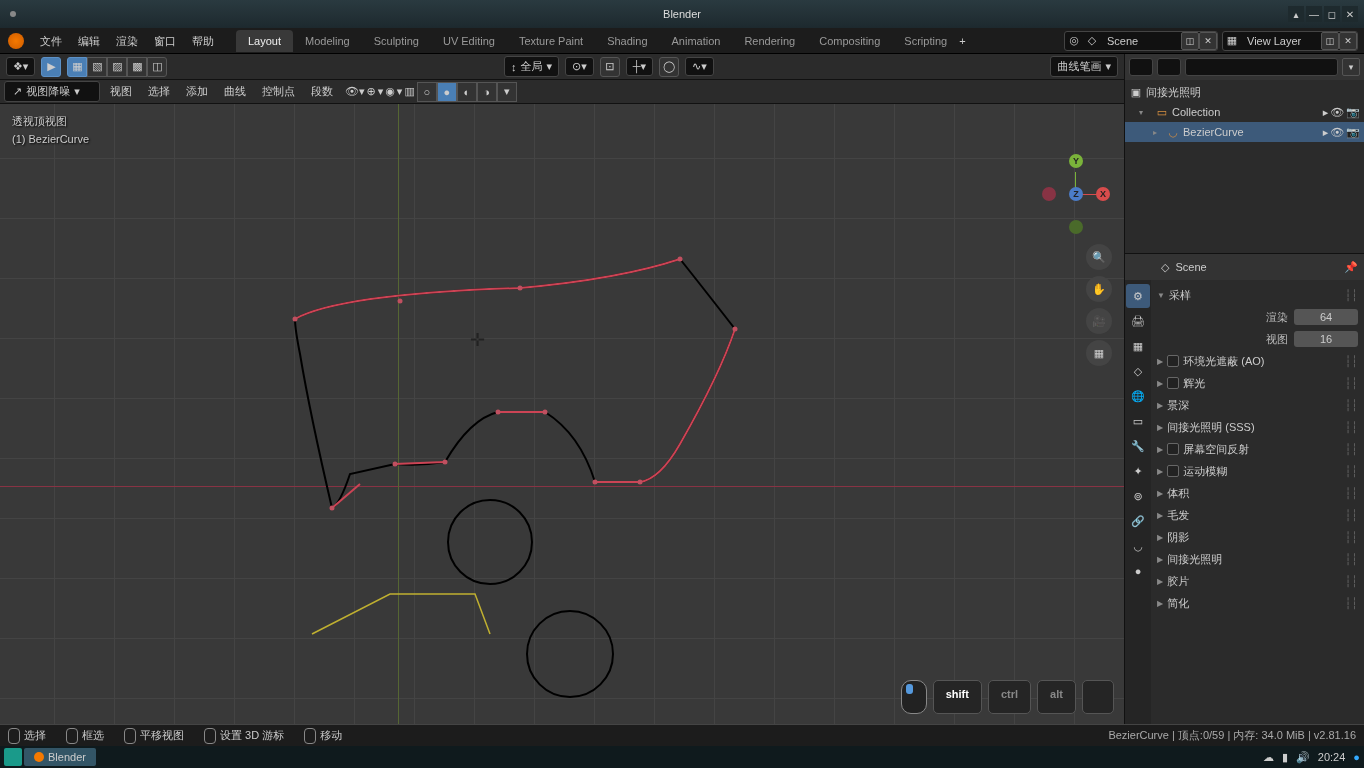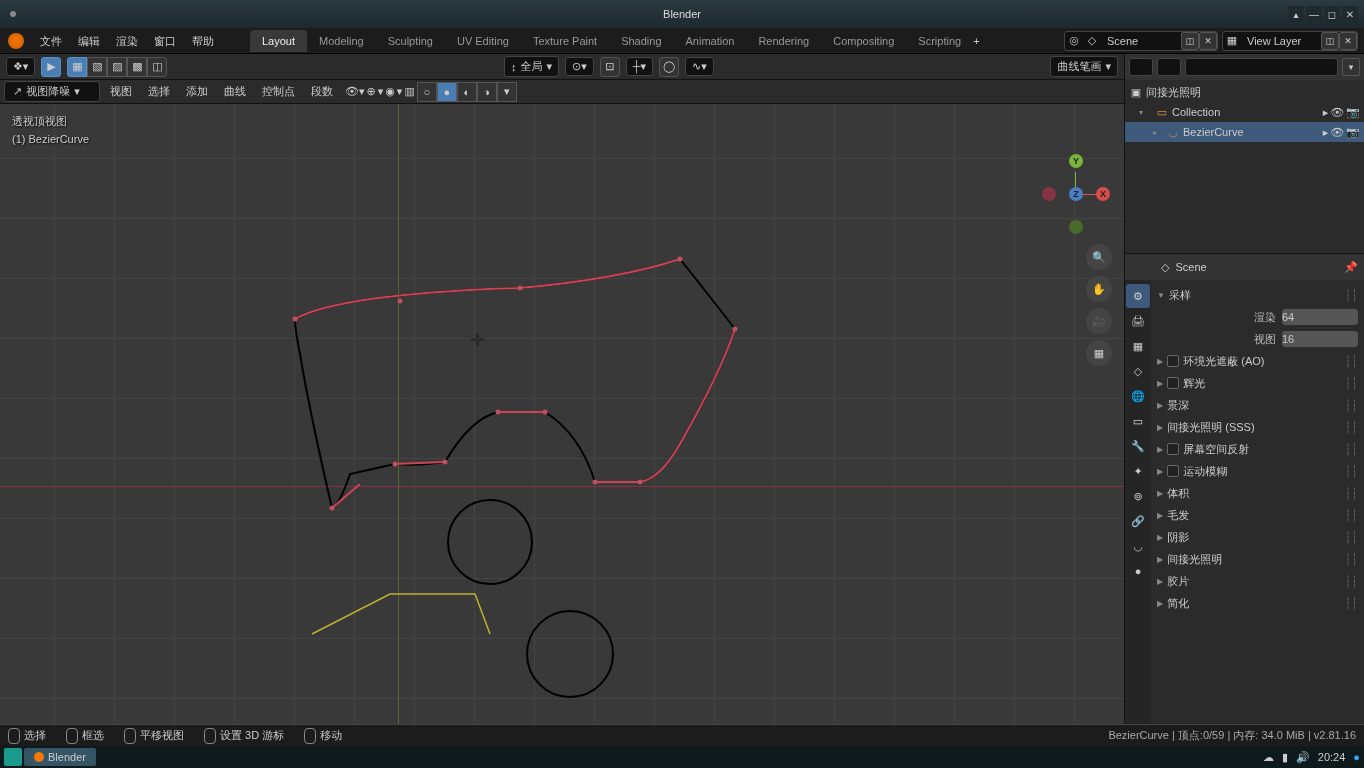--- a/index.html
+++ b/index.html
@@ -5,21 +5,21 @@
 *{margin:0;padding:0;box-sizing:border-box;font-family:sans-serif;font-size:11px;color:#ccc;user-select:none}
 body{background:#393939;width:1364px;height:768px;overflow:hidden;}
 .titlebar{height:28px;background:linear-gradient(#2a3a40,#1d292e);display:flex;align-items:center;position:relative}
 .titlebar .dot{width:6px;height:6px;border-radius:50%;background:#888;margin-left:10px}
 .titlebar .title{position:absolute;left:50%;transform:translateX(-50%);color:#ddd}
 .titlebar .win{margin-left:auto;display:flex;gap:2px;padding-right:6px}
 .titlebar .win span{width:16px;height:16px;display:flex;align-items:center;justify-content:center;color:#ccc;background:#1e2a2e;font-size:10px}
 .topbar{height:26px;background:#1c1c1c;display:flex;align-items:center;border-bottom:1px solid #000}
 .topbar .blender-logo{width:16px;height:16px;margin:0 8px;background:radial-gradient(circle,#f57900,#ce5c00);border-radius:50%}
 .topbar .menu-item{padding:0 8px;line-height:26px;color:#ccc;cursor:pointer}
-.workspace-tabs{display:flex;margin-left:28px}
+.workspace-tabs{display:flex;margin-left:14px}
 .workspace-tabs .tab{padding:5px 12px;color:#999;cursor:pointer}
 .workspace-tabs .tab.active{background:#393939;border-radius:4px 4px 0 0;color:#eee}
 .topbar .right{margin-left:auto;display:flex;align-items:center;gap:4px;padding-right:6px}
 .scene-field,.layer-field{display:flex;align-items:center;background:#111;border:1px solid #444;border-radius:3px;height:20px}
 .scene-field span,.layer-field span{padding:0 6px}
 .scene-field .icon,.layer-field .icon{width:18px;display:flex;justify-content:center}
 .scene-field .name,.layer-field .name{width:80px}
 .small-btn{width:18px;height:18px;background:#333;border:1px solid #555;border-radius:2px;display:flex;align-items:center;justify-content:center;font-size:9px}
 .main{display:flex;height:calc(100% - 28px - 26px - 22px - 22px)}
 .viewport{flex:1;position:relative;background:#393939;overflow:hidden}
@@ -73,21 +73,21 @@
 .tree-row .icons{display:flex;gap:2px}
 .properties{flex:1;display:flex;flex-direction:column}
 .properties .hdr{height:26px;background:#333;display:flex;align-items:center;gap:6px;padding:0 6px}
 .properties .body{flex:1;display:flex}
 .prop-tabs{width:26px;background:#252525;display:flex;flex-direction:column;gap:1px;padding-top:4px}
 .prop-tabs .pt{width:24px;height:24px;display:flex;align-items:center;justify-content:center;border-radius:3px;margin-left:1px}
 .prop-tabs .pt.active{background:#3d5a7a}
 .prop-content{flex:1;padding:4px 6px;overflow:auto}
 .prop-row{display:flex;align-items:center;height:22px;gap:6px}
 .prop-row .lbl{flex:1;text-align:right;color:#bbb}
-.prop-row .val{width:76px;background:#555;border-radius:3px;padding:2px 0}
+.prop-row .val{width:64px;background:#555;border-radius:3px;text-align:center;padding:2px 0}
 .prop-row .dd{width:88px;background:#222;border:1px solid #444;border-radius:3px;padding:2px 4px}
 .panel-hdr{display:flex;align-items:center;height:22px;gap:4px;color:#ddd}
 .panel-hdr .tri{font-size:8px;color:#888}
 .panel-hdr .dots{margin-left:auto;color:#666}
 .panel-hdr .chk{width:12px;height:12px;background:#222;border:1px solid #666;border-radius:2px}
 .chk.on{background:#5680c2}
 .statusbar{height:22px;background:#1c1c1c;display:flex;align-items:center;padding:0 8px;gap:16px;border-top:1px solid #444}
 .statusbar .hint{display:flex;align-items:center;gap:4px;color:#aaa}
 .statusbar .hint .mi{width:12px;height:16px;border:1px solid #888;border-radius:4px;display:inline-block}
 .statusbar .right{margin-left:auto;color:#aaa}
@@ -249,20 +249,27 @@
       <div class="c cxn"></div>
       <div class="c cyn"></div>
     </div>
     <div class="nav-buttons">
       <div class="nb">🔍</div>
       <div class="nb">✋</div>
       <div class="nb">🎥</div>
       <div class="nb">▦</div>
     </div>
 
+    <div class="key-overlay">
+      <div class="mouse"></div>
+      <div class="key on">shift</div>
+      <div class="key">ctrl</div>
+      <div class="key">alt</div>
+      <div class="key">&nbsp;&nbsp;</div>
+    </div>
   </div>
 
   <div class="right-panels">
     <div class="outliner">
       <div class="hdr">
         <div class="dd"></div>
         <div class="dd"></div>
         <input placeholder="" style="">
         <div class="small-btn">▾</div>
       </div>

